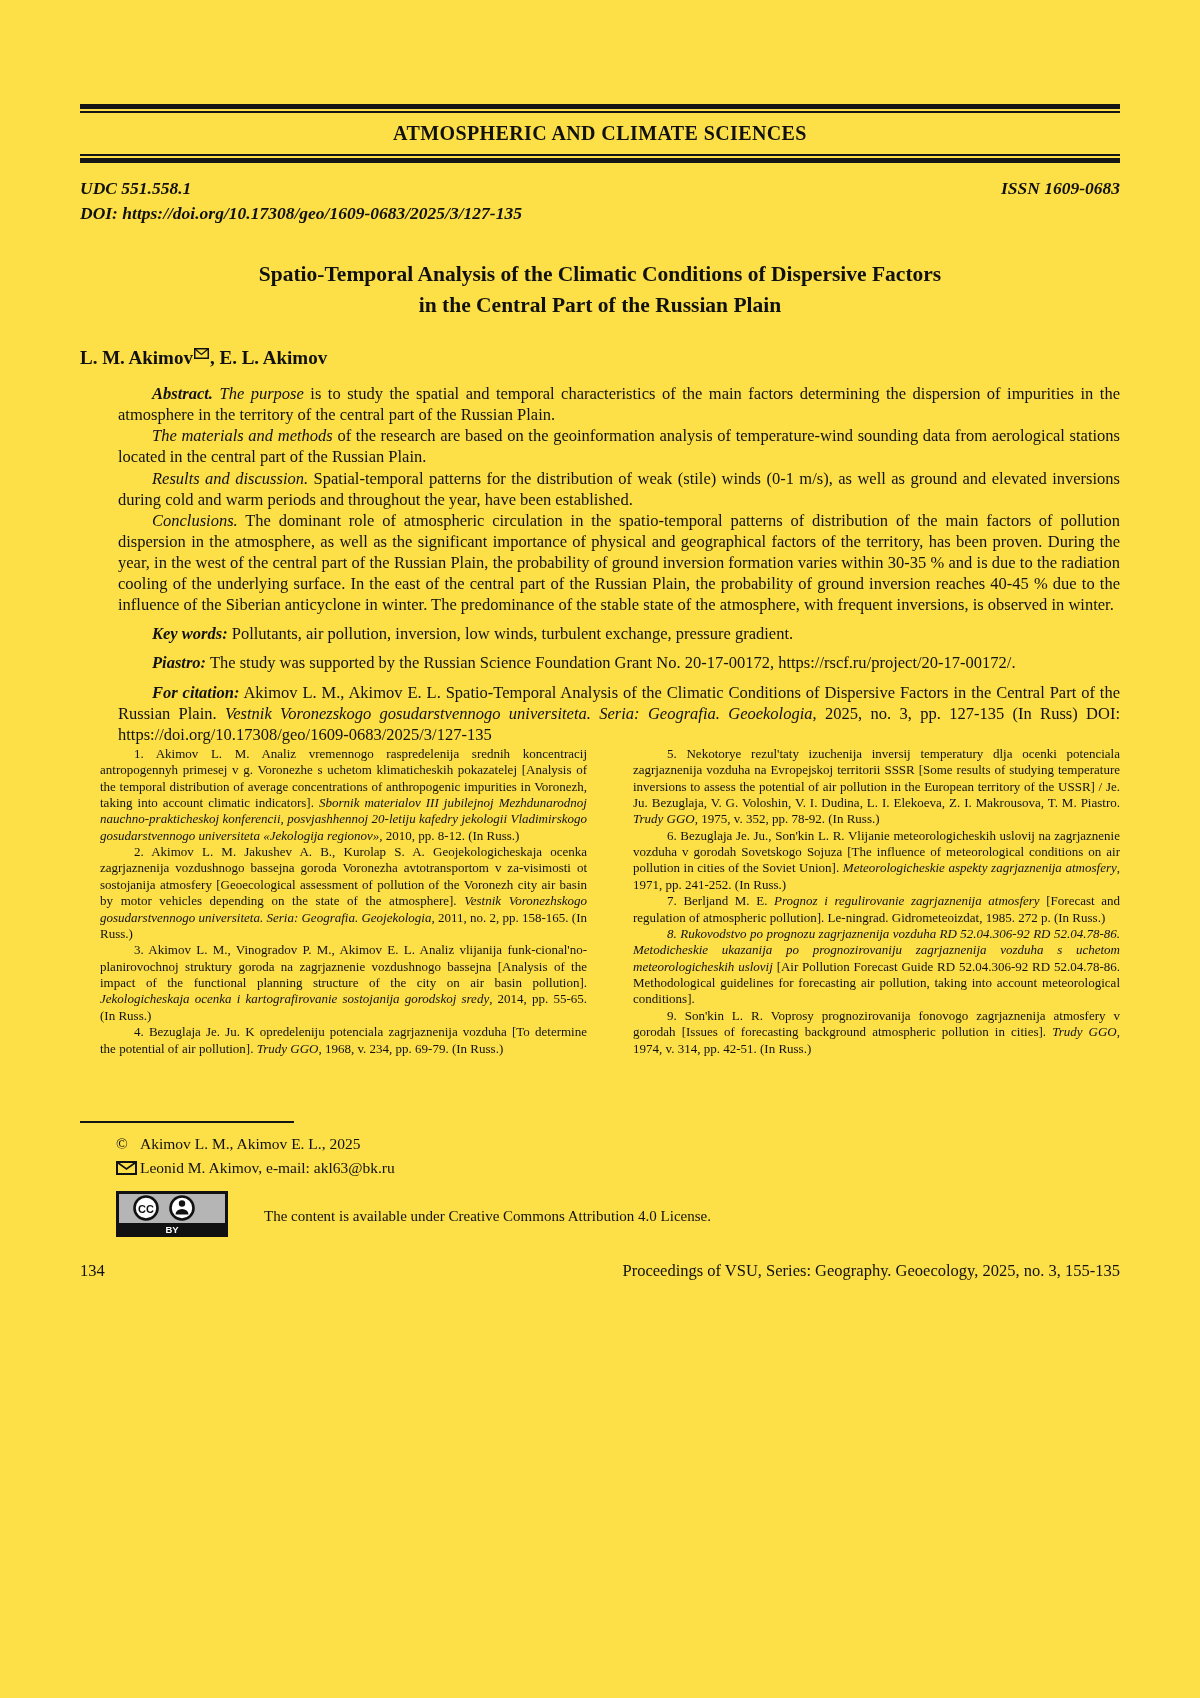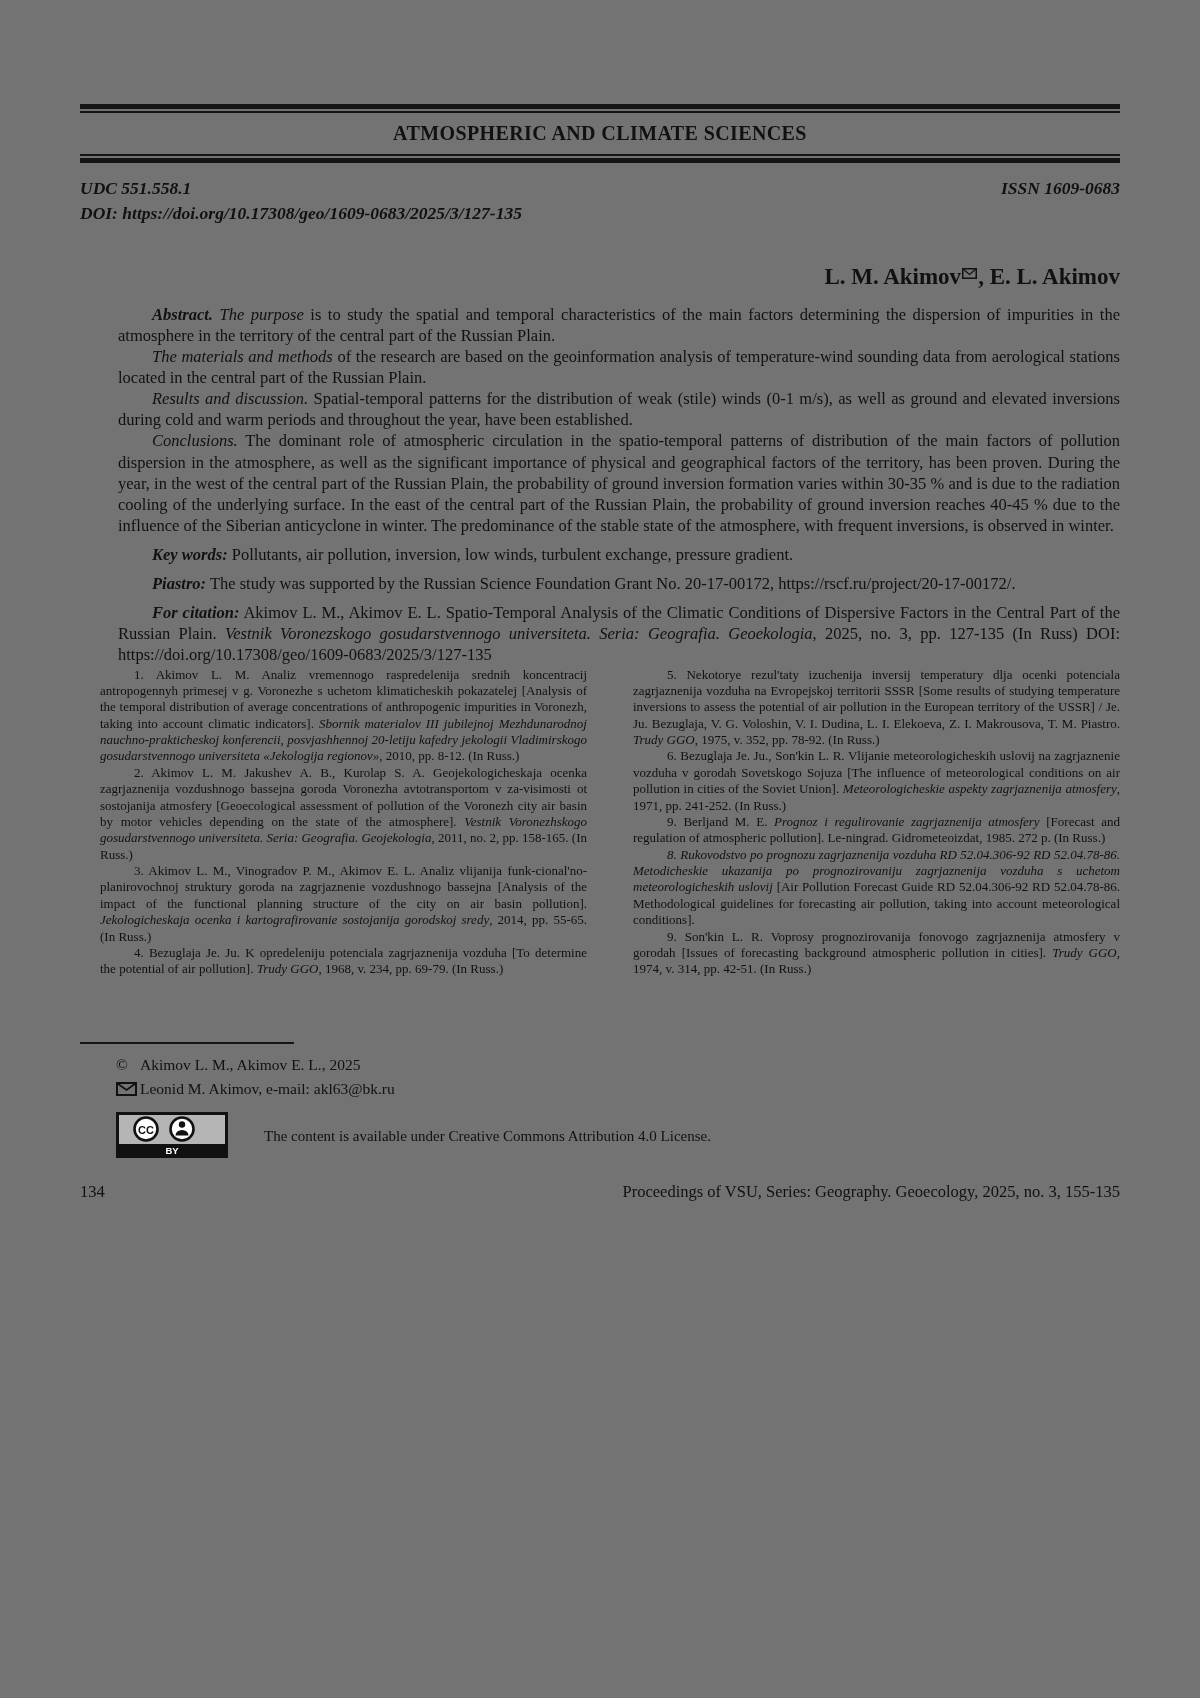--- a/index.html
+++ b/index.html
@@ -1,30 +1,30 @@
 <!DOCTYPE html>
 <html><head>
 <meta charset="utf-8">
 <style>
   html,body{margin:0;padding:0;background:#ffffff;}
   .page{
     width:1200px;height:1698px;box-sizing:border-box;
     padding:104px 80px 0 80px;
     font-family:"Liberation Serif", serif;
-    color:#111;background:#737373;overflow:hidden;position:relative;
+    color:#111;background:#fde047;overflow:hidden;position:relative;
   }
   .r1{height:5px;background:#151515;}
   .r2{height:2px;background:#151515;margin-top:2px;}
   .r3{height:2px;background:#151515;margin-bottom:2px;}
   .r4{height:5px;background:#151515;}
   .section-title{text-align:center;font-weight:bold;font-size:20px;padding:9px 0 9px 0;letter-spacing:.4px;}
   .meta-row{display:flex;justify-content:space-between;font-style:italic;font-weight:bold;font-size:17.5px;margin-top:15px;line-height:1.25;}
   .meta-row.doi{margin-top:3px;justify-content:flex-start;}
   h1.title{margin:34px 0 0 0;text-align:center;font-size:21.5px;line-height:1.45;font-weight:bold;}
-  .authors{margin-top:39px;text-align:right;font-weight:bold;font-size:23px;}
+  .authors{margin-top:26px;text-align:left;font-weight:bold;font-size:19px;}
   .mail-sup{display:inline-block;vertical-align:5px;margin:0 1px 0 1px;line-height:0;}
   .affil{margin-top:22px;text-align:center;font-style:italic;font-size:17px;line-height:1.55;}
   .abstract{margin:14px 0 0 38px;text-align:justify;font-size:16.5px;line-height:1.28;}
   .abstract p{margin:0;text-indent:34px;}
   .abstract p.gap{margin-top:8px;}
   .bi{font-weight:bold;font-style:italic;}
   .it{font-style:italic;}
   .refs-heading{margin-top:12px;width:507px;text-align:center;font-size:16.5px;letter-spacing:.3px;}
   .cols{display:flex;gap:26px;margin-top:1px;}
   .col{flex:1;text-align:justify;font-size:13px;line-height:1.26;margin-left:20px;}
@@ -49,20 +49,24 @@
   <div class="r4"></div>
 
   <div class="meta-row">
     <span>UDC 551.558.1</span>
     <span>ISSN 1609-0683</span>
   </div>
   <div class="meta-row doi">
     <span>DOI: https://doi.org/10.17308/geo/1609-0683/2025/3/127-135</span>
   </div>
 
+  <h1 class="title">
+    <span>Spatio-Temporal Analysis of the Climatic Conditions of Dispersive Factors</span><br>
+    <span>in the Central Part of the Russian Plain</span>
+  </h1>
 
   <div class="authors">
     <span>L. M. Akimov</span><span class="mail-sup"><svg width="15" height="11" viewBox="0 0 15 11">
           <rect x="0.75" y="0.75" width="13.5" height="9.5" fill="none" stroke="#111" stroke-width="1.5"></rect>
           <path d="M1 1 L7.5 6.4 L14 1" fill="none" stroke="#111" stroke-width="1.2"></path>
         </svg></span><span>, E. L. Akimov</span>
   </div>
 
 
   <div class="abstract">
@@ -79,21 +83,21 @@
   <div class="cols">
     <div class="col">
       <p><span>1. Akimov L. M. Analiz vremennogo raspredelenija srednih koncentracij antropogennyh primesej v g. Voronezhe s uchetom klimaticheskih pokazatelej [Analysis of the temporal distribution of average concentrations of anthropogenic impurities in Voronezh, taking into account climatic indicators]. </span><span class="it">Sbornik materialov III jubilejnoj Mezhdunarodnoj nauchno-prakticheskoj konferencii, posvjashhennoj 20-letiju kafedry jekologii Vladimirskogo gosudarstvennogo universiteta «Jekologija regionov»</span><span>, 2010, pp. 8-12. (In Russ.)</span></p>
       <p><span>2. Akimov L. M. Jakushev A. B., Kurolap S. A. Geojekologicheskaja ocenka zagrjaznenija vozdushnogo bassejna goroda Voronezha avtotransportom v za-visimosti ot sostojanija atmosfery [Geoecological assessment of pollution of the Voronezh city air basin by motor vehicles depending on the state of the atmosphere]. </span><span class="it">Vestnik Voronezhskogo gosudarstvennogo universiteta. Seria: Geografia. Geojekologia</span><span>, 2011, no. 2, pp. 158-165. (In Russ.)</span></p>
       <p><span>3. Akimov L. M., Vinogradov P. M., Akimov E. L. Analiz vlijanija funk-cional'no-planirovochnoj struktury goroda na zagrjaznenie vozdushnogo bassejna [Analysis of the impact of the functional planning structure of the city on air basin pollution]. </span><span class="it">Jekologicheskaja ocenka i kartografirovanie sostojanija gorodskoj sredy</span><span>, 2014, pp. 55-65. (In Russ.)</span></p>
       <p><span>4. Bezuglaja Je. Ju. K opredeleniju potenciala zagrjaznenija vozduha [To determine the potential of air pollution]. </span><span class="it">Trudy GGO</span><span>, 1968, v. 234, pp. 69-79. (In Russ.)</span></p>
     </div>
     <div class="col">
       <p><span>5. Nekotorye rezul'taty izuchenija inversij temperatury dlja ocenki potenciala zagrjaznenija vozduha na Evropejskoj territorii SSSR [Some results of studying temperature inversions to assess the potential of air pollution in the European territory of the USSR] / Je. Ju. Bezuglaja, V. G. Voloshin, V. I. Dudina, L. I. Elekoeva, Z. I. Makrousova, T. M. Piastro. </span><span class="it">Trudy GGO</span><span>, 1975, v. 352, pp. 78-92. (In Russ.)</span></p>
       <p><span>6. Bezuglaja Je. Ju., Son'kin L. R. Vlijanie meteorologicheskih uslovij na zagrjaznenie vozduha v gorodah Sovetskogo Sojuza [The influence of meteorological conditions on air pollution in cities of the Soviet Union]. </span><span class="it">Meteorologicheskie aspekty zagrjaznenija atmosfery</span><span>, 1971, pp. 241-252. (In Russ.)</span></p>
-      <p><span>9. Berljand M. E. </span><span class="it">Prognoz i regulirovanie zagrjaznenija atmosfery</span><span> [Forecast and regulation of atmospheric pollution]. Le-ningrad. Gidrometeoizdat, 1985. 272 p. (In Russ.)</span></p>
+      <p><span>7. Berljand M. E. </span><span class="it">Prognoz i regulirovanie zagrjaznenija atmosfery</span><span> [Forecast and regulation of atmospheric pollution]. Le-ningrad. Gidrometeoizdat, 1985. 272 p. (In Russ.)</span></p>
       <p><span></span><span class="it">8. Rukovodstvo po prognozu zagrjaznenija vozduha RD 52.04.306-92 RD 52.04.78-86. Metodicheskie ukazanija po prognozirovaniju zagrjaznenija vozduha s uchetom meteorologicheskih uslovij</span><span> [Air Pollution Forecast Guide RD 52.04.306-92 RD 52.04.78-86. Methodological guidelines for forecasting air pollution, taking into account meteorological conditions].</span></p>
       <p><span>9. Son'kin L. R. Voprosy prognozirovanija fonovogo zagrjaznenija atmosfery v gorodah [Issues of forecasting background atmospheric pollution in cities]. </span><span class="it">Trudy GGO</span><span>, 1974, v. 314, pp. 42-51. (In Russ.)</span></p>
     </div>
   </div>
 
   <div class="footnotes">
     <div class="fn-rule"></div>
     <div class="fn-line">
       <span class="fn-sym">©</span>
       <span>Akimov L. M., Akimov E. L., 2025</span>

